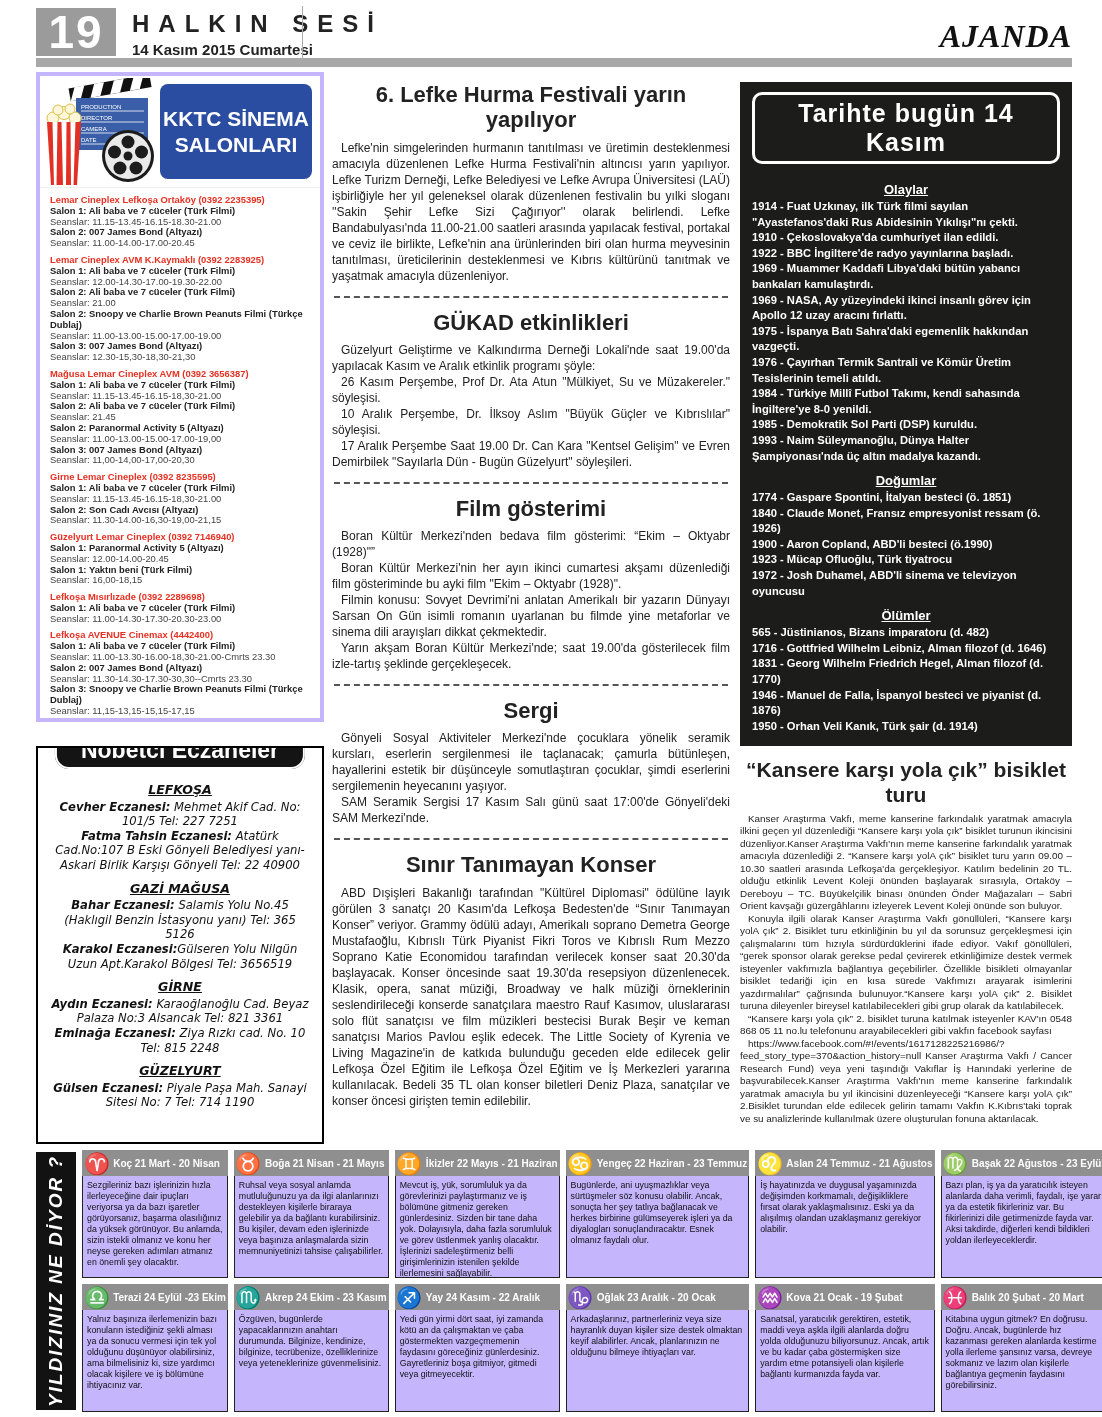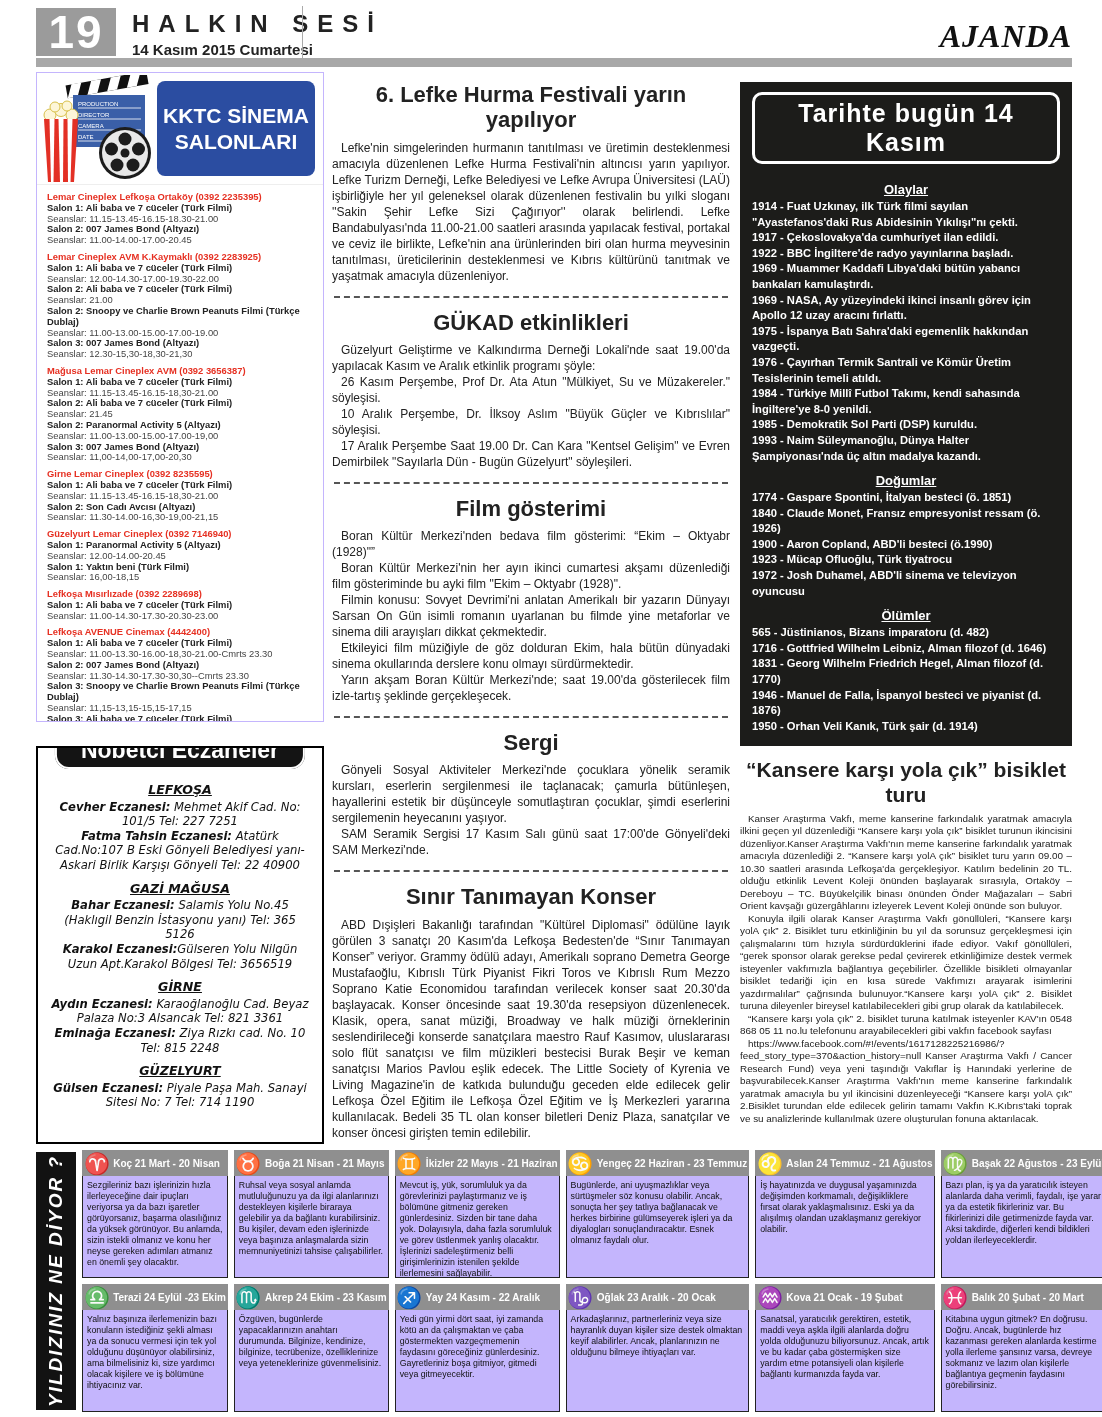--- a/index.html
+++ b/index.html
@@ -26,21 +26,21 @@
     font-size:32px; letter-spacing:1px; color:#111;
   }
   .gray-bar { position:absolute; left:36px; right:30px; top:58px; height:9px; background:#a8a8a8; }
 
   
   .left-col  { position:absolute; left:36px;  top:72px; width:288px; height:1075px; overflow:hidden; }
   .mid-col   { position:absolute; left:332px; top:78px; width:398px; height:1069px; overflow:hidden; }
   .right-col { position:absolute; left:740px; top:82px; width:332px; height:1065px; overflow:hidden; }
 
   
-  .cinema-box { border:1px solid #c4b5fd; background:#fff; height:650px; overflow:hidden; }
+  .cinema-box { border:4px solid #c4b5fd; background:#fff; height:650px; overflow:hidden; }
   .cinema-header { display:flex; align-items:stretch; height:112px; border-bottom:1px solid #eee; }
   .cinema-art { flex:0 0 120px; padding-top:2px; }
   .cinema-title-box {
     flex:1; margin:8px 8px 8px 0; background:#2b4da1; border-radius:8px;
     color:#fff; font-weight:bold; font-size:21px; line-height:1.2;
     display:flex; flex-direction:column; align-items:center; justify-content:center; text-align:center;
   }
   .cinema-listings { padding:7px 10px 4px; }
   .venue { margin-bottom:6px; }
   .venue-name { color:#e63022; font-weight:bold; font-size:9.4px; line-height:10.8px; }
@@ -303,21 +303,20 @@
         <p class="article-p">26 Kasım Perşembe, Prof Dr. Ata Atun "Mülkiyet, Su ve Müzakereler." söyleşisi.</p>
         <p class="article-p">10 Aralık Perşembe, Dr. İlksoy Aslım "Büyük Güçler ve Kıbrıslılar" söyleşisi.</p>
         <p class="article-p">17 Aralık Perşembe Saat 19.00 Dr. Can Kara "Kentsel Gelişim" ve Evren Demirbilek "Sayılarla Dün - Bugün Güzelyurt" söyleşileri.</p>
       </article>
       <div class="divider"></div>
       <article class="article">
         <h2 class="article-title">Film gösterimi</h2>
         <p class="article-p">Boran Kültür Merkezi'nden bedava film gösterimi: “Ekim – Oktyabr (1928)"”</p>
         <p class="article-p">Boran Kültür Merkezi'nin her ayın ikinci cumartesi akşamı düzenlediği film gösteriminde bu ayki film "Ekim – Oktyabr (1928)".</p>
         <p class="article-p">Filmin konusu: Sovyet Devrimi'ni anlatan Amerikalı bir yazarın Dünyayı Sarsan On Gün isimli romanın uyarlanan bu filmde yine metaforlar ve sinema dili arayışları dikkat çekmektedir.</p>
-        <p class="article-p">Etkileyici film müziğiyle de göz dolduran Ekim, hala bütün dünyadaki sinema okullarında derslere konu olmayı sürdürmektedir.</p>
         <p class="article-p">Yarın akşam Boran Kültür Merkezi'nde; saat 19.00'da gösterilecek film izle-tartış şeklinde gerçekleşecek.</p>
       </article>
       <div class="divider"></div>
       <article class="article">
         <h2 class="article-title">Sergi</h2>
         <p class="article-p">Gönyeli Sosyal Aktiviteler Merkezi'nde çocuklara yönelik seramik kursları, eserlerin sergilenmesi ile taçlanacak; çamurla bütünleşen, hayallerini estetik bir düşünceyle somutlaştıran çocuklar, şimdi eserlerini sergilemenin heyecanını yaşıyor.</p>
         <p class="article-p">SAM Seramik Sergisi 17 Kasım Salı günü saat 17:00'de Gönyeli'deki SAM Merkezi'nde.</p>
       </article>
       <div class="divider"></div>
       <article class="article">
@@ -326,21 +325,21 @@
       </article>
     </div>
 
   <div class="right-col">
     <div class="today-box">
       <div class="today-title">Tarihte bugün 14 Kasım</div>
       <div id="today-content">
           <div class="today-section">
             <div class="today-heading">Olaylar</div>
             <div class="today-item">1914 - Fuat Uzkınay, ilk Türk filmi sayılan "Ayastefanos'daki Rus Abidesinin Yıkılışı"nı çekti.</div>
-            <div class="today-item">1917 - Çekoslovakya'da cumhuriyet ilan edildi.</div>
+            <div class="today-item">1910 - Çekoslovakya'da cumhuriyet ilan edildi.</div>
             <div class="today-item">1922 - BBC İngiltere'de radyo yayınlarına başladı.</div>
             <div class="today-item">1969 - Muammer Kaddafi Libya'daki bütün yabancı bankaları kamulaştırdı.</div>
             <div class="today-item">1969 - NASA, Ay yüzeyindeki ikinci insanlı görev için Apollo 12 uzay aracını fırlattı.</div>
             <div class="today-item">1975 - İspanya Batı Sahra'daki egemenlik hakkından vazgeçti.</div>
             <div class="today-item">1976 - Çayırhan Termik Santrali ve Kömür Üretim Tesislerinin temeli atıldı.</div>
             <div class="today-item">1984 - Türkiye Millî Futbol Takımı, kendi sahasında İngiltere'ye 8-0 yenildi.</div>
             <div class="today-item">1985 - Demokratik Sol Parti (DSP) kuruldu.</div>
             <div class="today-item">1993 - Naim Süleymanoğlu, Dünya Halter Şampiyonası'nda üç altın madalya kazandı.</div>
           </div>
           <div class="today-section">

